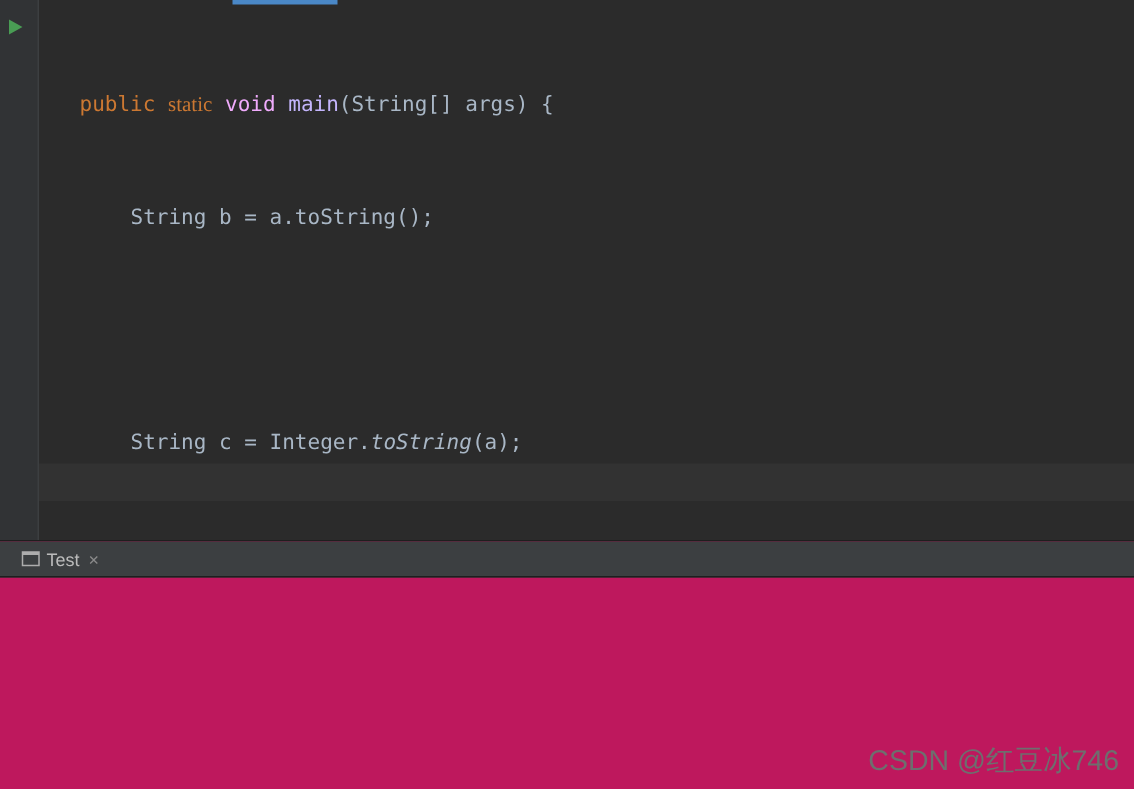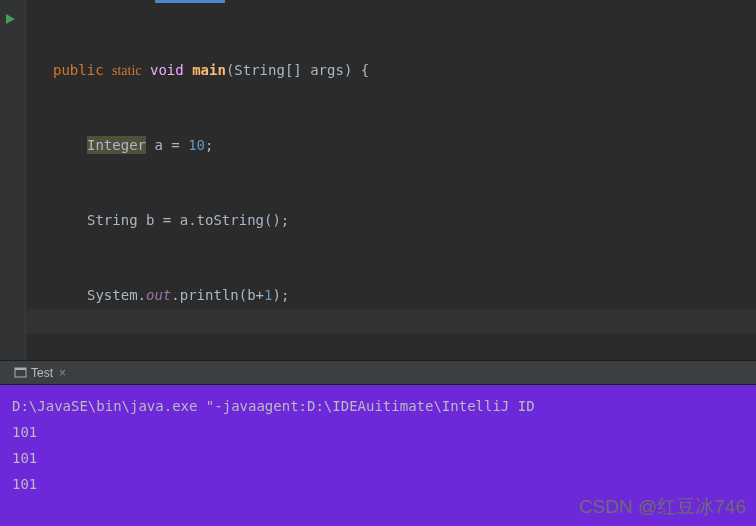--- a/index.html
+++ b/index.html
@@ -46,21 +46,21 @@
     .code-block {
       position: absolute;
       left: 35px;
       top: 8px;
       line-height: 25px;
       white-space: pre;
     }
     .kw-public { color: #cc7832; }
     .kw-static { color: #cc7832; font-family: Liberation Serif, serif; }
     .kw-void { color: #f0abfc; }
-    .method-name { color: #fdba74; font-weight: bold; }
+    .method-name { color: #c4b5fd; }
     .type { color: #a9b7c6; }
     .number { color: #6897bb; }
     .field-out { color: #9876aa; font-style: italic; }
     .static-call { color: #a9b7c6; font-style: italic; }
     .plain { color: #a9b7c6; }
     .highlighted {
       background: #52503a;
       padding: 1px 0;
     }
     .line-highlight {
@@ -70,21 +70,21 @@
       width: 100%;
       height: 25px;
       background: #323232;
     }
     .console-wrapper {
       position: absolute;
       top: 360px;
       left: 0;
       width: 100%;
       height: 166px;
-      background: #6d28d9;
+      background: #be185d;
       border-top: 1px solid #1e1e1e;
     }
     .console-tabs {
       height: 24px;
       background: #3c3f41;
       display: flex;
       align-items: center;
       padding-left: 8px;
       border-bottom: 1px solid #1e1e1e;
     }
@@ -135,23 +135,21 @@
   <div class="line-highlight"></div>
   <div class="gutter">
     <span class="gutter-icon">
       <svg viewBox="0 0 12 12">
           <polygon points="2,1 11,6 2,11" fill="#499c54"></polygon>
         </svg>
     </span>
   </div>
   <div class="code-block">
     <span class="code-line indent1"><span class="kw-public">public</span> <span class="kw-static">static</span> <span class="kw-void">void</span> <span class="method-name">main</span><span class="plain">(String[] args) {</span></span>
-    <span class="code-line indent2"><span class="highlighted type">Integer</span><span class="plain"> a = </span><span class="number">10</span><span class="plain">;</span></span>
     <span class="code-line indent2"><span class="plain">String b = a.toString();</span></span>
-    <span class="code-line indent2"><span class="plain">System.</span><span class="field-out">out</span><span class="plain">.println(b+</span><span class="number">1</span><span class="plain">);</span></span>
     <span class="code-line indent2"> </span>
     <span class="code-line indent2"><span class="plain">String c = Integer.</span><span class="static-call">toString</span><span class="plain">(a);</span></span>
     <span class="code-line indent2"><span class="plain">System.</span><span class="field-out">out</span><span class="plain">.println(c+</span><span class="number">1</span><span class="plain">);</span></span>
     
     
     
   </div>
 </div>
 
 <div class="console-wrapper">
@@ -160,19 +158,15 @@
       <span class="tab-icon">
         <svg viewBox="0 0 13 13">
             <rect x="1" y="2" width="11" height="9" fill="none" stroke="#adadad" stroke-width="1"></rect>
             <rect x="1" y="2" width="11" height="2" fill="#adadad"></rect>
           </svg>
       </span>
       <span>Test</span>
       <span class="tab-close">×</span>
     </div>
   </div>
-  <div class="console-output"><span>D:\JavaSE\bin\java.exe "-javaagent:D:\IDEAuitimate\IntelliJ ID</span>
-<span>101</span>
-<span>101</span>
-<span>101</span></div>
 </div>
 
 <div class="watermark">CSDN @红豆冰746</div>
 
 </body></html>

